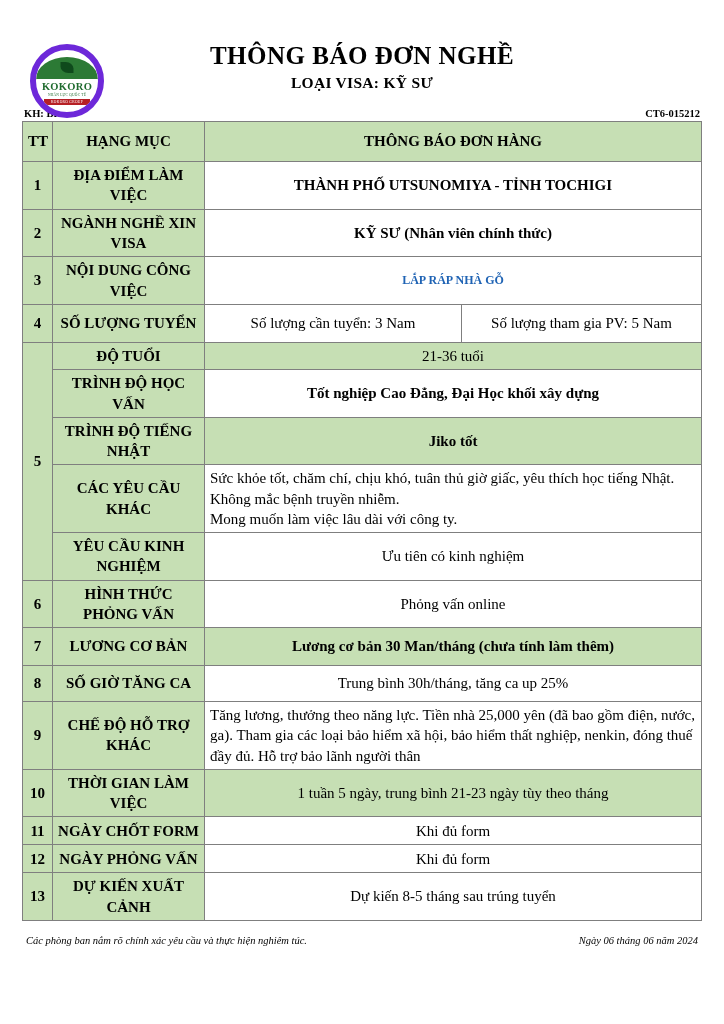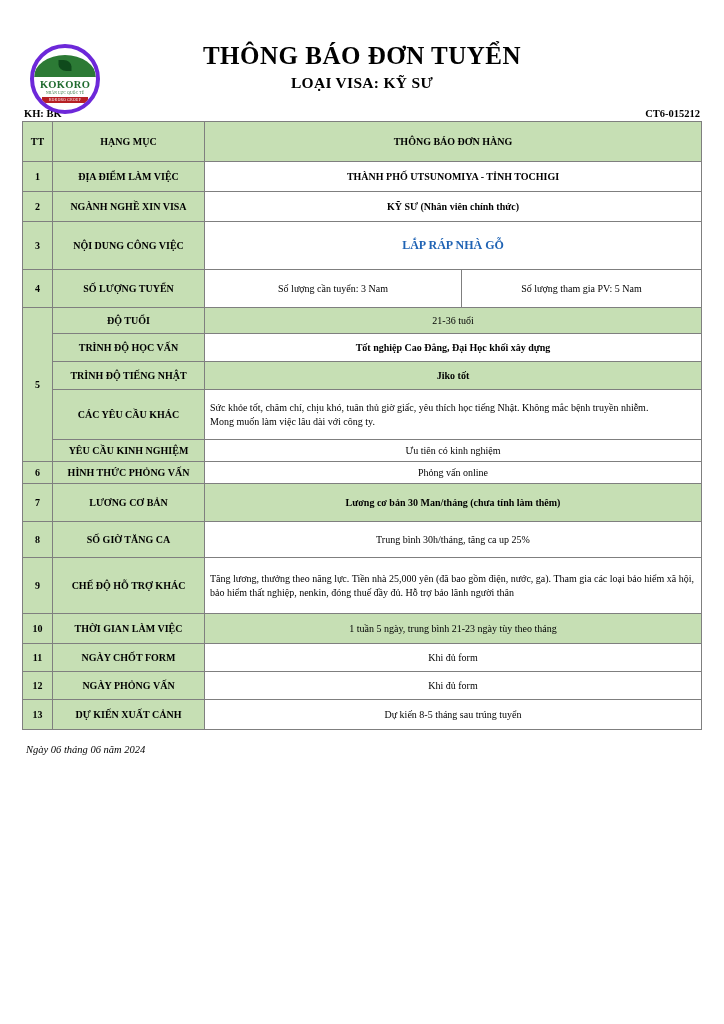--- a/index.html
+++ b/index.html
@@ -31,21 +31,21 @@
     box-sizing: border-box;
   }
   .logo {
     position: absolute;
     left: 8px;
     top: 44px;
     width: 62px;
     height: 62px;
     border-radius: 50%;
     background: #ffffff;
-    border: 4px solid #6d28d9;
+    border: 6px solid #6d28d9;
     display: flex;
     flex-direction: column;
     align-items: center;
     justify-content: center;
     overflow: hidden;
   }
   .logo .leafband {
     width: 100%;
     height: 22px;
     background: #2c7a35;
@@ -117,21 +117,21 @@
   
   table.doc {
     width: 100%;
     border-collapse: collapse;
     table-layout: fixed;
   }
   table.doc td {
     border: 1px solid #7f7f7f;
     padding: 3px 5px;
     vertical-align: middle;
-    font-size: 10px;
+    font-size: 15px;
     line-height: 1.35;
   }
   .c-tt { width: 30px; text-align: center; font-weight: bold; font-size: 10.5px; }
   .c-lbl { width: 152px; text-align: center; font-weight: bold; }
   .c-lbl2 { width: 122px; text-align: center; font-weight: bold; }
   .green { background: #c6dfb4; }
   .ctr { text-align: center; }
   .bold { font-weight: bold; }
   .blue { color: #1f63b4; font-weight: bold; }
   .tall { height: 40px; }
@@ -163,21 +163,21 @@
 
 <div class="page">
 
   <div class="header">
     <div class="logo">
       <div class="leafband"></div>
       <div class="brand">KOKORO</div>
       <div class="sub">NHÂN LỰC QUỐC TẾ</div>
       <div class="redbar">KOKORO GROUP</div>
     </div>
-    <div class="title-main">THÔNG BÁO ĐƠN TUYỂN</div>
+    <div class="title-main">THÔNG BÁO ĐƠN NGHỀ</div>
     <div class="title-sub">LOẠI VISA: KỸ SƯ</div>
   </div>
 
   <div class="meta-row">
     <div>KH:  BK</div>
     <div>CT6-015212</div>
   </div>
 
   <table class="doc">
     <colgroup>
@@ -285,17 +285,18 @@
 
       <tr style="height:30px">
         <td class="c-tt green">13</td>
         <td class="c-lbl green">DỰ KIẾN XUẤT CẢNH</td>
         <td class="ctr" colspan="2">Dự kiến 8-5 tháng sau trúng tuyển</td>
       </tr>
     </tbody>
   </table>
 
   <div class="footer-note">
+    <div>Các phòng ban nắm rõ chính xác yêu cầu và thực hiện nghiêm túc.</div>
     <div>Ngày 06 tháng 06 năm 2024</div>
   </div>
 
 
 </div>
 
 </body></html>

